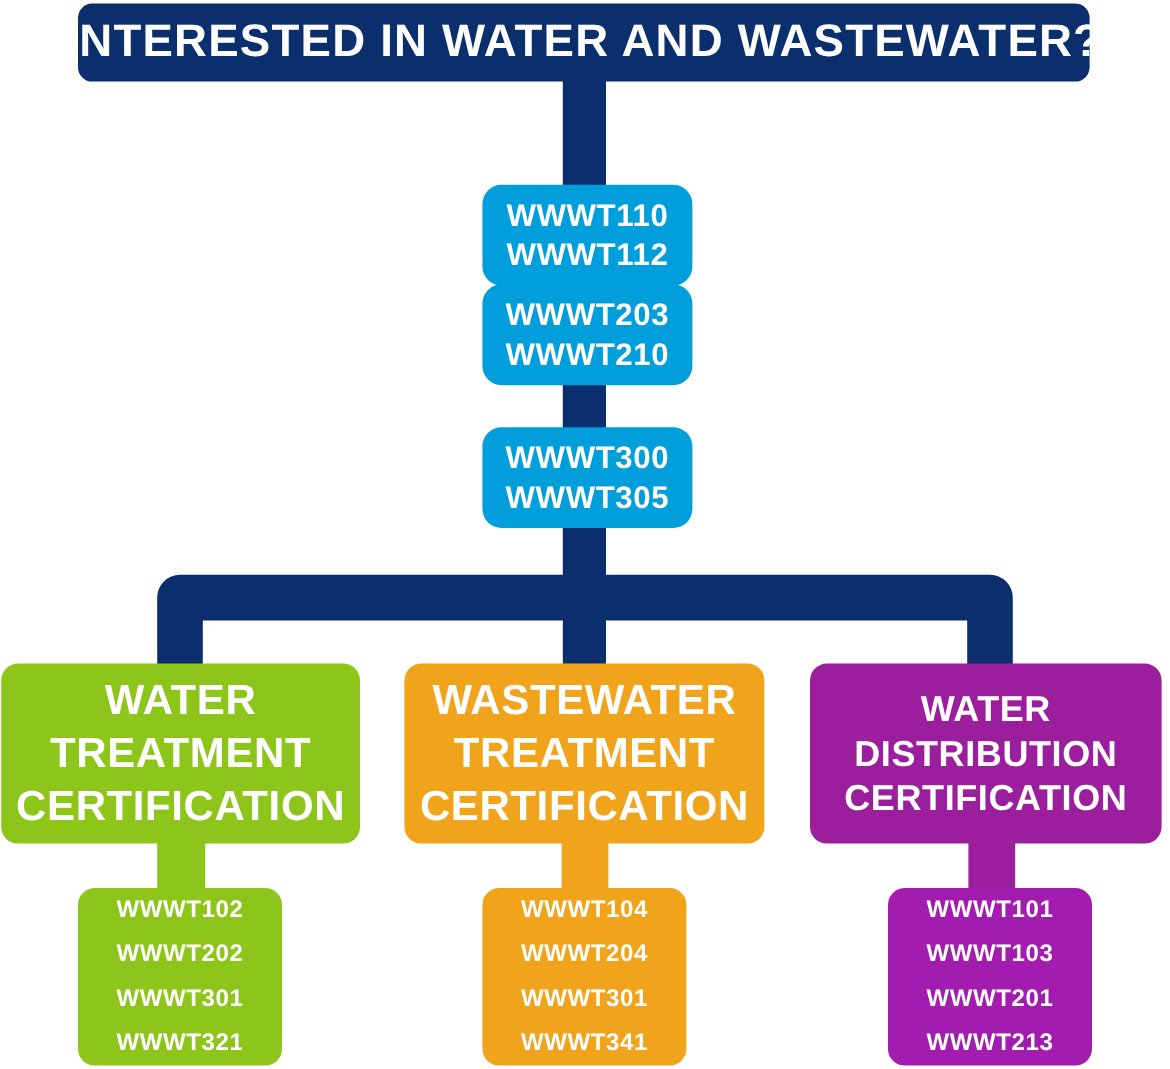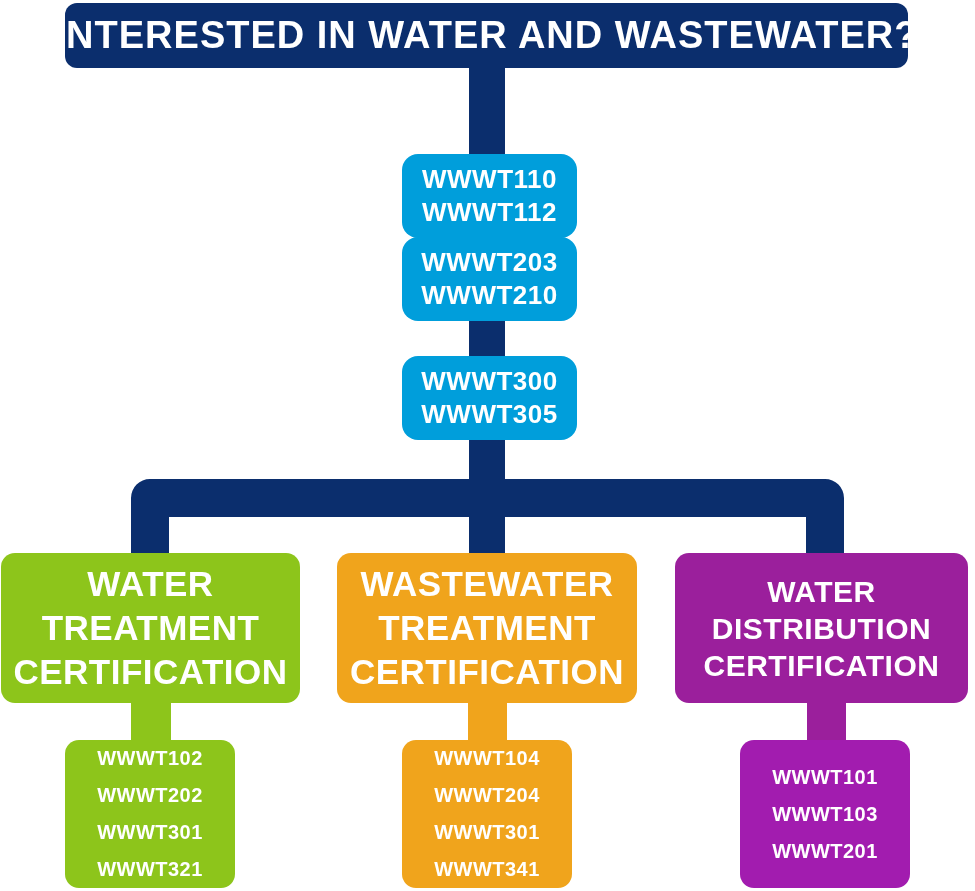--- a/index.html
+++ b/index.html
@@ -104,15 +104,16 @@
   <div class="node course orange">
     <span>WWWT104</span>
     <span>WWWT204</span>
     <span>WWWT301</span>
     <span>WWWT341</span>
   </div>
   <div class="node course purple">
     <span>WWWT101</span>
     <span>WWWT103</span>
     <span>WWWT201</span>
+    <span>WWWT213</span>
   </div>
 
 </div>
 
 </body></html>

